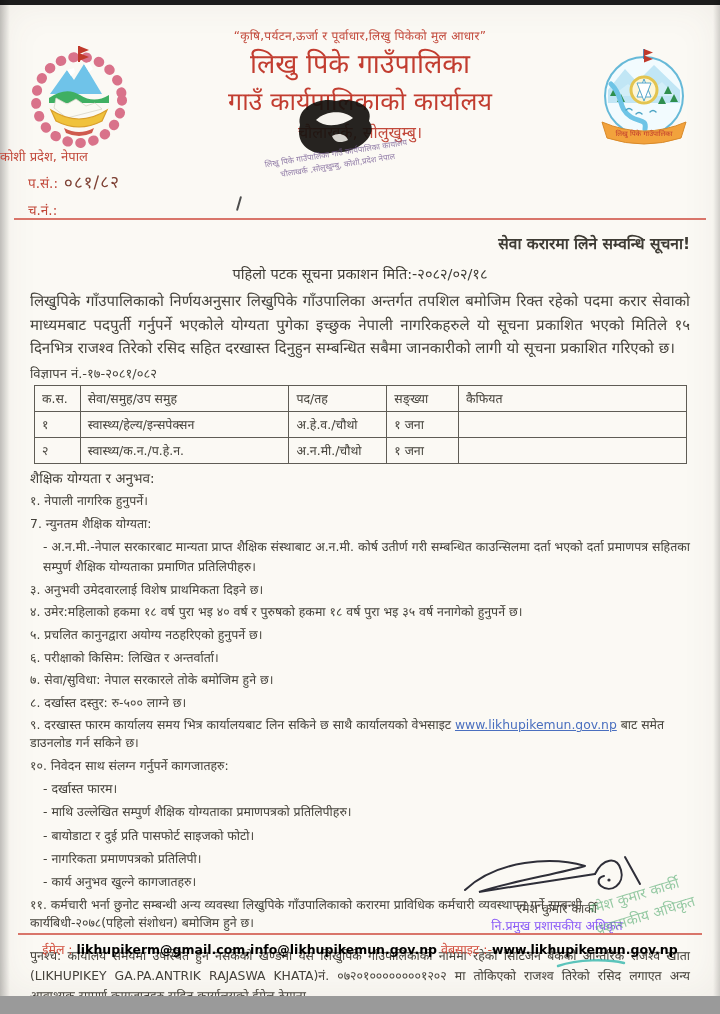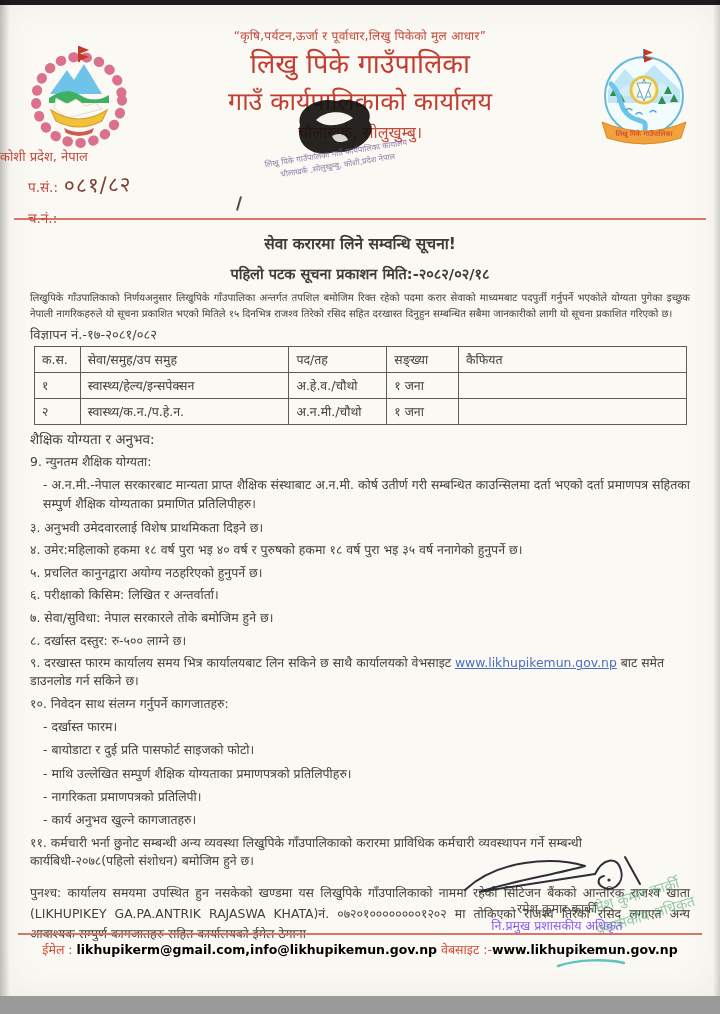--- a/index.html
+++ b/index.html
@@ -16,30 +16,30 @@
   .title{position:absolute;top:44px;left:0;width:100%;text-align:center;font-size:27px;color:#c23d30;}
   .subtitle{position:absolute;top:83px;left:0;width:100%;text-align:center;font-size:25px;color:#c23d30;}
   .addr{position:absolute;top:121px;left:0;width:100%;text-align:center;font-size:16px;color:#c2493b;}
   .prov{position:absolute;top:147px;left:0;width:100%;font-size:13px;color:#c2493b;}
   .logo-left{position:absolute;left:22px;top:40px;width:115px;height:112px;}
   .logo-right{position:absolute;right:20px;top:45px;width:112px;height:112px;}
   .stamp-black{position:absolute;left:286px;top:95px;width:94px;height:66px;}
   .stamp-text{position:absolute;left:262px;top:148px;width:150px;transform:rotate(-9deg);
               color:rgba(118,92,148,.78);font-size:8px;line-height:1.5;text-align:center;}
   .refs{position:absolute;left:28px;top:166px;font-size:13.5px;color:#c2493b;line-height:1.9;}
-  .hand-value{color:#7d4033;font-size:21px;display:inline-block;transform:rotate(-1deg);letter-spacing:1px;margin-left:6px;}
+  .hand-value{color:#7d4033;font-size:17px;display:inline-block;transform:rotate(-1deg);letter-spacing:1px;margin-left:6px;}
   .pen-tick{position:absolute;left:238px;top:196px;width:2px;height:15px;background:#4d4d4d;transform:rotate(16deg);border-radius:2px;}
 
   .red-rule{border:none;border-top:2px solid #d9756a;margin:0 14px;}
 
   
   .main{padding:12px 30px 0 30px;}
-  .notice-title{text-align:center;font-size:15.5px;font-weight:bold;color:#3f3c35;margin-bottom:9px;}
-  .notice-date{text-align:center;font-size:14.5px;font-weight:bold;color:#3f3c35;margin-bottom:7px;}
-  .intro{font-size:10px;line-height:1.58;text-align:justify;margin:0 0 3px 0;}
+  .notice-title{text-align:right;font-size:15.5px;font-weight:bold;color:#3f3c35;margin-bottom:9px;}
+  .notice-date{text-align:center;font-size:14.5px;font-weight:normal;color:#3f3c35;margin-bottom:7px;}
+  .intro{font-size:15px;line-height:1.58;text-align:justify;margin:0 0 3px 0;}
   .advert{font-size:13px;margin:1px 0 3px 0;}
   table.vacancy{width:99%;border-collapse:collapse;font-size:12.4px;margin:1px 0 5px 4px;}
   table.vacancy th,table.vacancy td{border:1.3px solid #5f5c55;padding:2px 7px;text-align:left;font-weight:normal;height:21px;}
   .qual-heading{font-size:13.5px;margin:3px 0 2px 0;}
   .item{font-size:12.4px;margin:5px 0;line-height:1.42;}
   .sub{font-size:12.4px;margin:4px 0 4px 13px;line-height:1.55;text-align:justify;}
   .link{color:#4a6fbf;text-decoration:underline;cursor:pointer;}
   .postscript{font-size:12.4px;line-height:1.65;text-align:justify;margin:14px 0 0 0;}
 
   
@@ -155,35 +155,36 @@
         <td>स्वास्थ्य/क.न./प.हे.न.</td>
         <td>अ.न.मी./चौथो</td>
         <td>१ जना</td>
         <td></td>
       </tr>
     </tbody>
       </table>
 
     <div class="qual-heading">शैक्षिक योग्यता र अनुभव:</div>
 
-    <div class="item">9. न्युनतम शैक्षिक योग्यता:</div>
+    <div class="item">१. नेपाली नागरिक हुनुपर्ने।</div>
+    <div class="item">7. न्युनतम शैक्षिक योग्यता:</div>
     <div class="sub">- अ.न.मी.-नेपाल सरकारबाट मान्यता प्राप्त शैक्षिक संस्थाबाट अ.न.मी. कोर्ष उतीर्ण गरी सम्बन्धित काउन्सिलमा दर्ता भएको दर्ता प्रमाणपत्र सहितका सम्पुर्ण शैक्षिक योग्यताका प्रमाणित प्रतिलिपीहरु।</div>
     <div class="item">३. अनुभवी उमेदवारलाई विशेष प्राथमिकता दिइने छ।</div>
     <div class="item">४. उमेर:महिलाको हकमा १८ वर्ष पुरा भइ ४० वर्ष र पुरुषको हकमा १८ वर्ष पुरा भइ ३५ वर्ष ननागेको हुनुपर्ने छ।</div>
     <div class="item">५. प्रचलित कानुनद्वारा अयोग्य नठहरिएको हुनुपर्ने छ।</div>
     <div class="item">६. परीक्षाको किसिम: लिखित र अन्तर्वार्ता।</div>
     <div class="item">७. सेवा/सुविधा: नेपाल सरकारले तोके बमोजिम हुने छ।</div>
     <div class="item">८. दर्खास्त दस्तुर: रु-५०० लाग्ने छ।</div>
     <div class="item">
       <span>९. दरखास्त फारम कार्यालय समय भित्र कार्यालयबाट लिन सकिने छ साथै कार्यालयको वेभसाइट </span><a class="link">www.likhupikemun.gov.np</a><span> बाट समेत डाउनलोड गर्न सकिने छ।</span>
     </div>
     <div class="item">१०. निवेदन साथ संलग्न गर्नुपर्ने कागजातहरु:</div>
     <div class="sub">- दर्खास्त फारम।</div>
+    <div class="sub">- माथि उल्लेखित सम्पुर्ण शैक्षिक योग्यताका प्रमाणपत्रको प्रतिलिपीहरु।</div>
     <div class="sub">- बायोडाटा र दुई प्रति पासफोर्ट साइजको फोटो।</div>
-    <div class="sub">- माथि उल्लेखित सम्पुर्ण शैक्षिक योग्यताका प्रमाणपत्रको प्रतिलिपीहरु।</div>
     <div class="sub">- नागरिकता प्रमाणपत्रको प्रतिलिपी।</div>
     <div class="sub">- कार्य अनुभव खुल्ने कागजातहरु।</div>
     <div class="item">११. कर्मचारी भर्ना छुनोट सम्बन्धी अन्य व्यवस्था लिखुपिके गाँउपालिकाको करारमा प्राविधिक कर्मचारी व्यवस्थापन गर्ने सम्बन्धी कार्यबिधी-२०७८(पहिलो संशोधन) बमोजिम हुने छ।</div>
 
     <p class="postscript">
       <span>पुनश्च: कार्यालय समयमा उपस्थित हुन नसकेको खण्डमा यस लिखुपिके गाँउपालिकाको नाममा रहेको सिटिजन बैंकको आन्तरिक राजश्व खाता (LIKHUPIKEY GA.PA.ANTRIK RAJASWA KHATA)नं. ०७२०१००००००००१२०२ मा तोकिएको राजश्व तिरेको रसिद लगाएत अन्य आवाश्यक सम्पुर्ण कागजातहरु सहित कार्यालयको ईमेल ठेगाना </span>
     </p>
   </div>
 
   <div class="sig">

